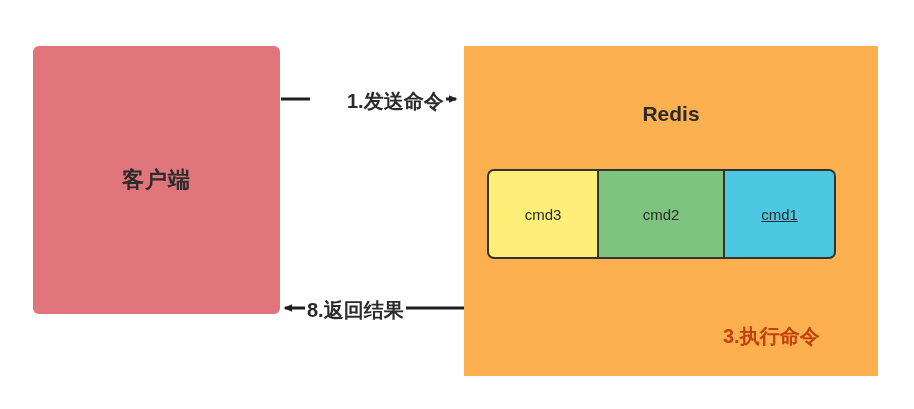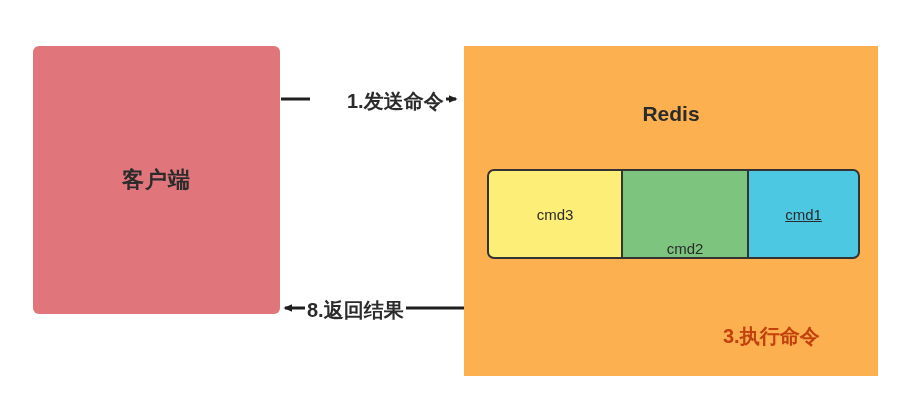--- a/index.html
+++ b/index.html
@@ -103,22 +103,22 @@
     border-top-left-radius: 7px;
     border-bottom-left-radius: 7px;
   }
   .cmd-cell:last-child {
     border-top-right-radius: 7px;
     border-bottom-right-radius: 7px;
   }
   .cmd-cell + .cmd-cell {
     border-left-width: 0;
   }
-  .cmd-3 { width: 136px; background: #fcee76; }
-  .cmd-2 { width: 126px; background: #7dc57f; align-items: flex-end; }
+  .cmd-3 { width: 112px; background: #fcee76; }
+  .cmd-2 { width: 126px; background: #7dc57f; }
   .cmd-1 { width: 111px; background: #4dc8e3; text-decoration: underline; }
 
   
   .execute-label {
     position: absolute;
     left: 723px;
     top: 323px;
     font-size: 20px;
     font-weight: bold;
     color: #c2410c;

